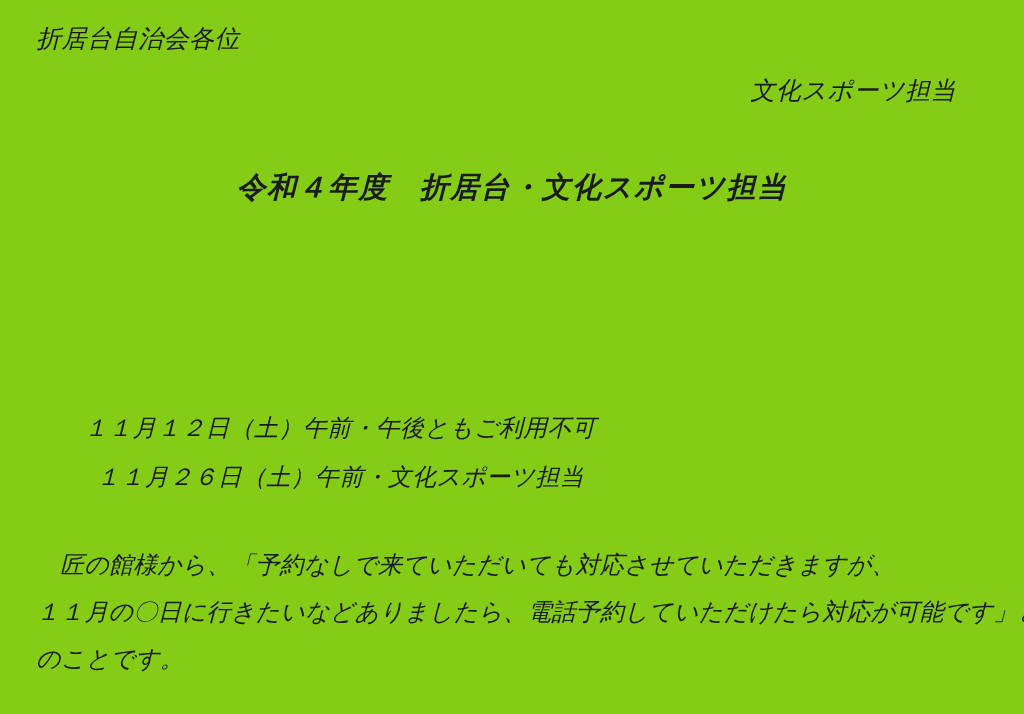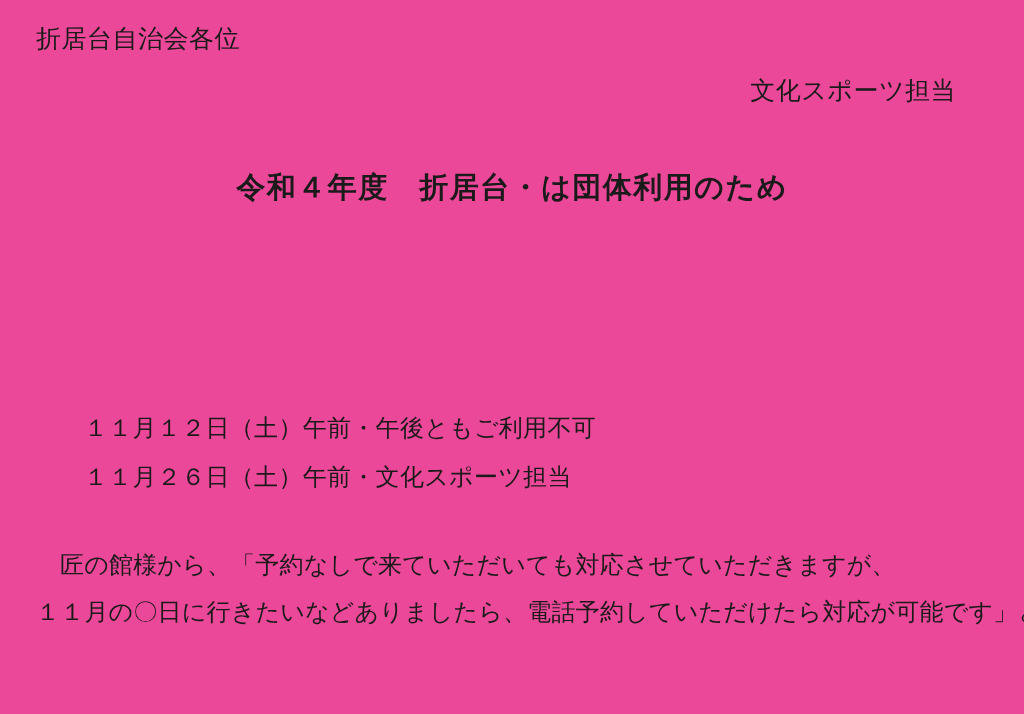--- a/index.html
+++ b/index.html
@@ -11,21 +11,22 @@
     height: 714px;
     background: #ffffff;
     font-family: "DejaVu Sans", "Liberation Sans", sans-serif;
     color: #1a1a1a;
     overflow: hidden;
   }
   .page {
     position: relative;
     width: 1024px;
     height: 714px;
-    background: #ec4899;
+    background: #84cc16;
+    font-style: italic;
   }
   
   .page::before {
     content: "";
     position: absolute;
     inset: 0;
     background:
       radial-gradient(circle at 12% 18%, rgba(0,0,0,0.012) 0 1px, transparent 1px),
       radial-gradient(circle at 67% 42%, rgba(0,0,0,0.012) 0 1px, transparent 1px),
       radial-gradient(circle at 33% 77%, rgba(0,0,0,0.012) 0 1px, transparent 1px),
@@ -81,20 +82,21 @@
   .list-block {
     position: absolute;
     left: 84px;
     top: 404px;
   }
   .list-line {
     font-size: 24px;
     line-height: 49px;
     letter-spacing: 0.3px;
     white-space: nowrap;
+    text-align: center;
   }
   .closing-block {
     position: absolute;
     left: 36px;
     right: 24px;
     top: 542px;
   }
   .closing-line {
     font-size: 24px;
     line-height: 47px;
@@ -105,29 +107,30 @@
 </head>
 <body>
 
 <div class="page">
   <div class="doc">
 
     <div class="addressee">折居台自治会各位</div>
 
     <div class="dept">文化スポーツ担当</div>
 
-    <div class="title">令和４年度　折居台・は団体利用のため</div>
+    <div class="title">令和４年度　折居台・文化スポーツ担当</div>
 
     <div class="body-block">
     </div>
 
     <div class="list-block">
       <div class="list-line">１１月１２日（土）午前・午後ともご利用不可</div>
       <div class="list-line">１１月２６日（土）午前・文化スポーツ担当</div>
     </div>
 
     <div class="closing-block">
       <div class="closing-line indent">匠の館様から、「予約なしで来ていただいても対応させていただきますが、</div>
       <div class="closing-line">１１月の〇日に行きたいなどありましたら、電話予約していただけたら対応が可能です」と</div>
+      <div class="closing-line">のことです。</div>
     </div>
 
   </div>
 </div>
 
 </body></html>

